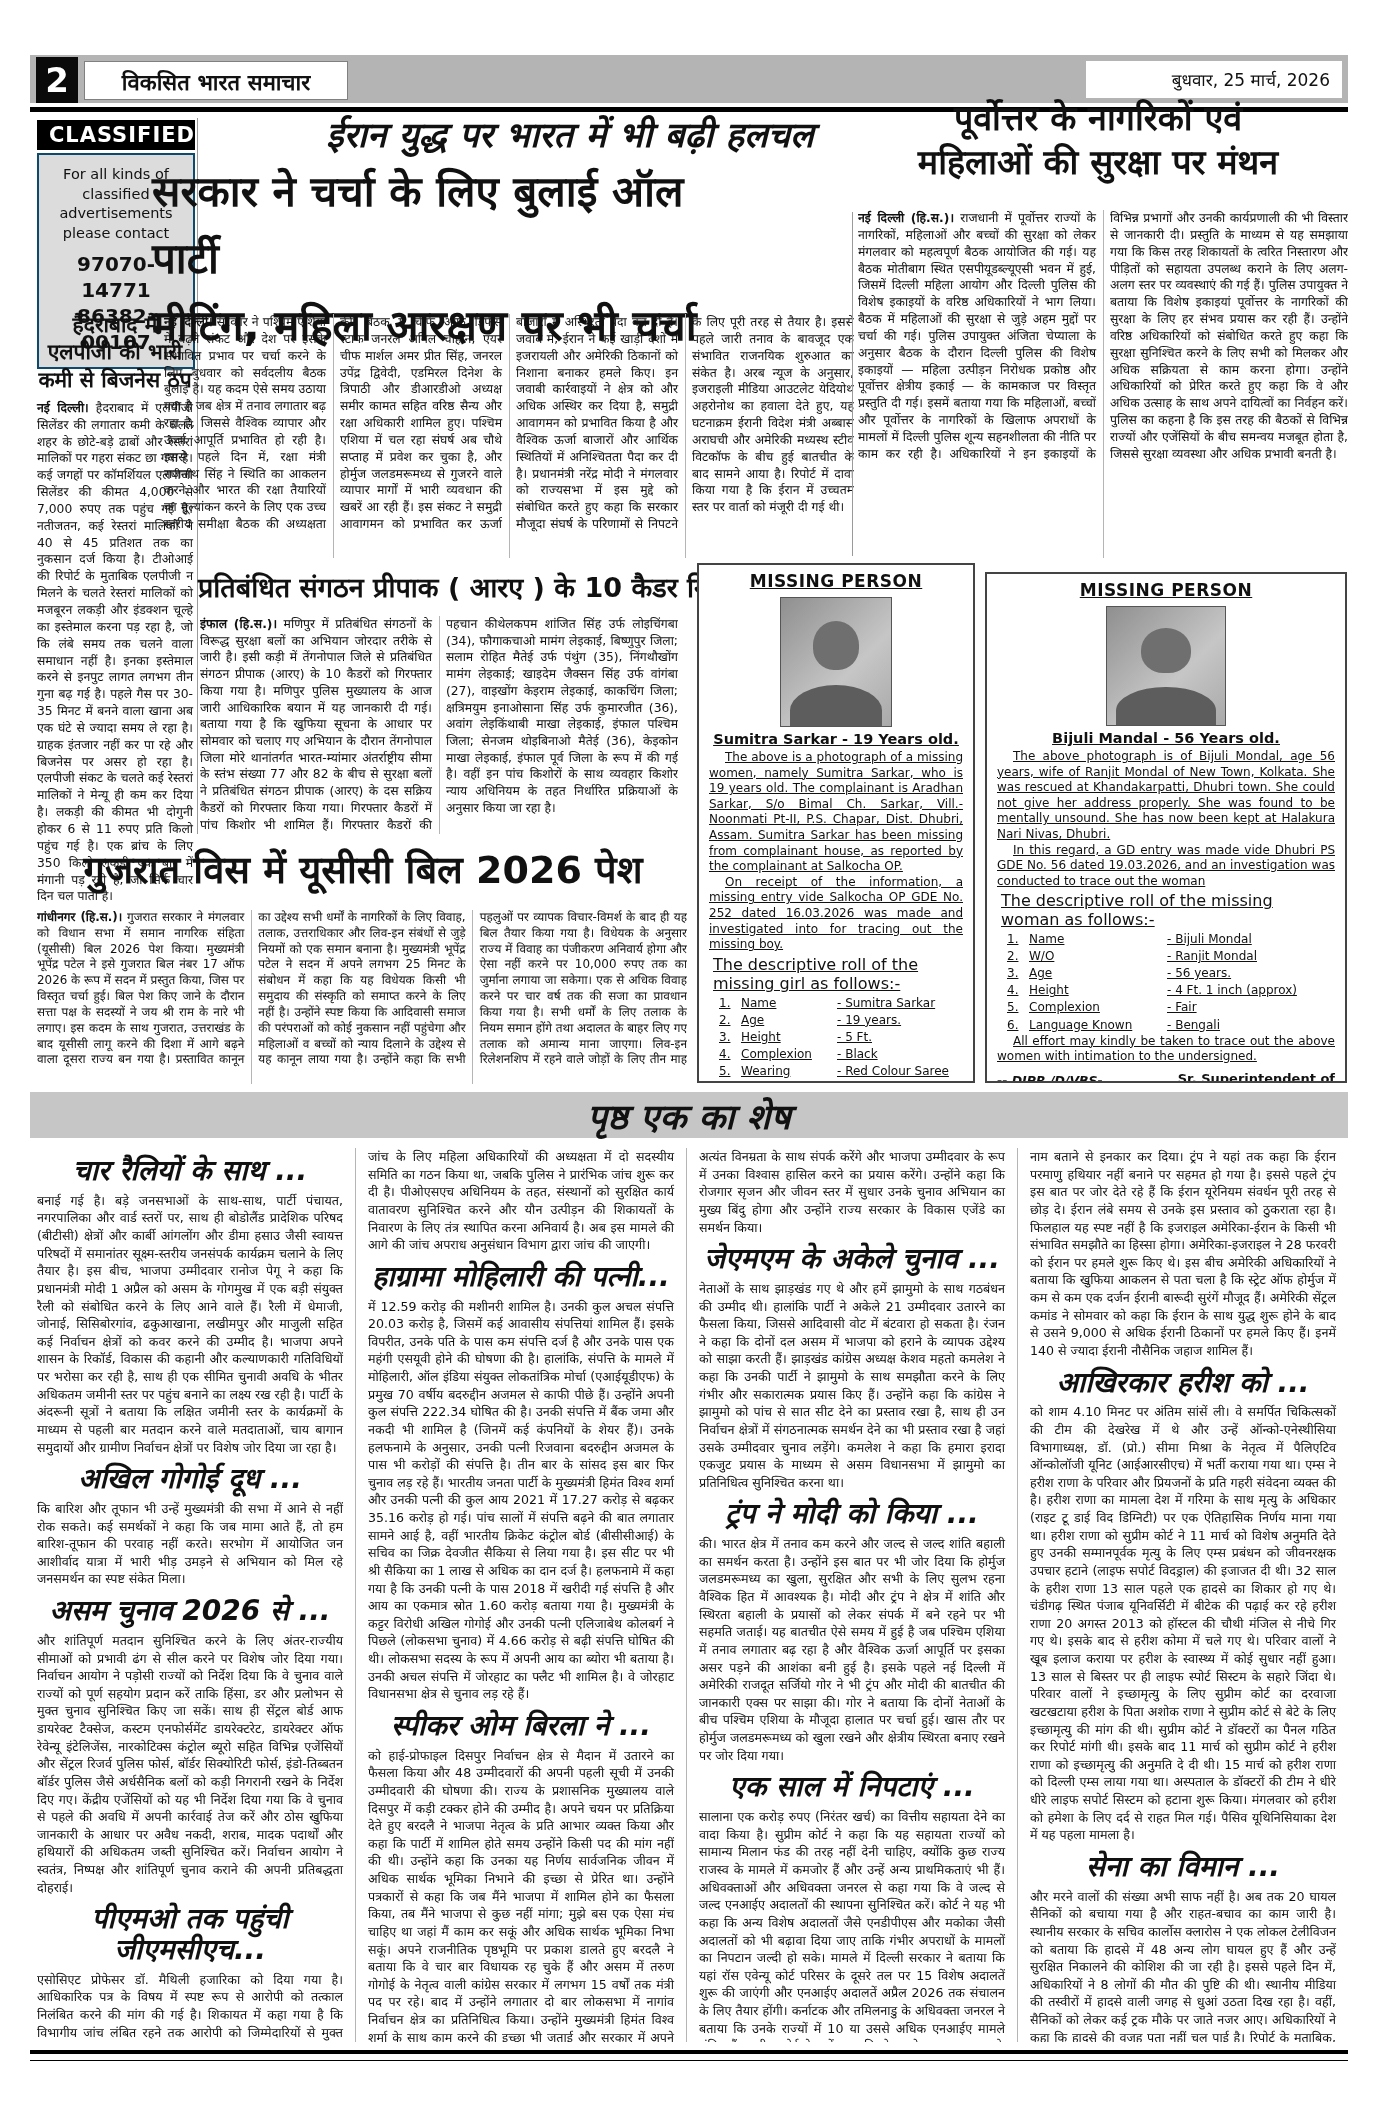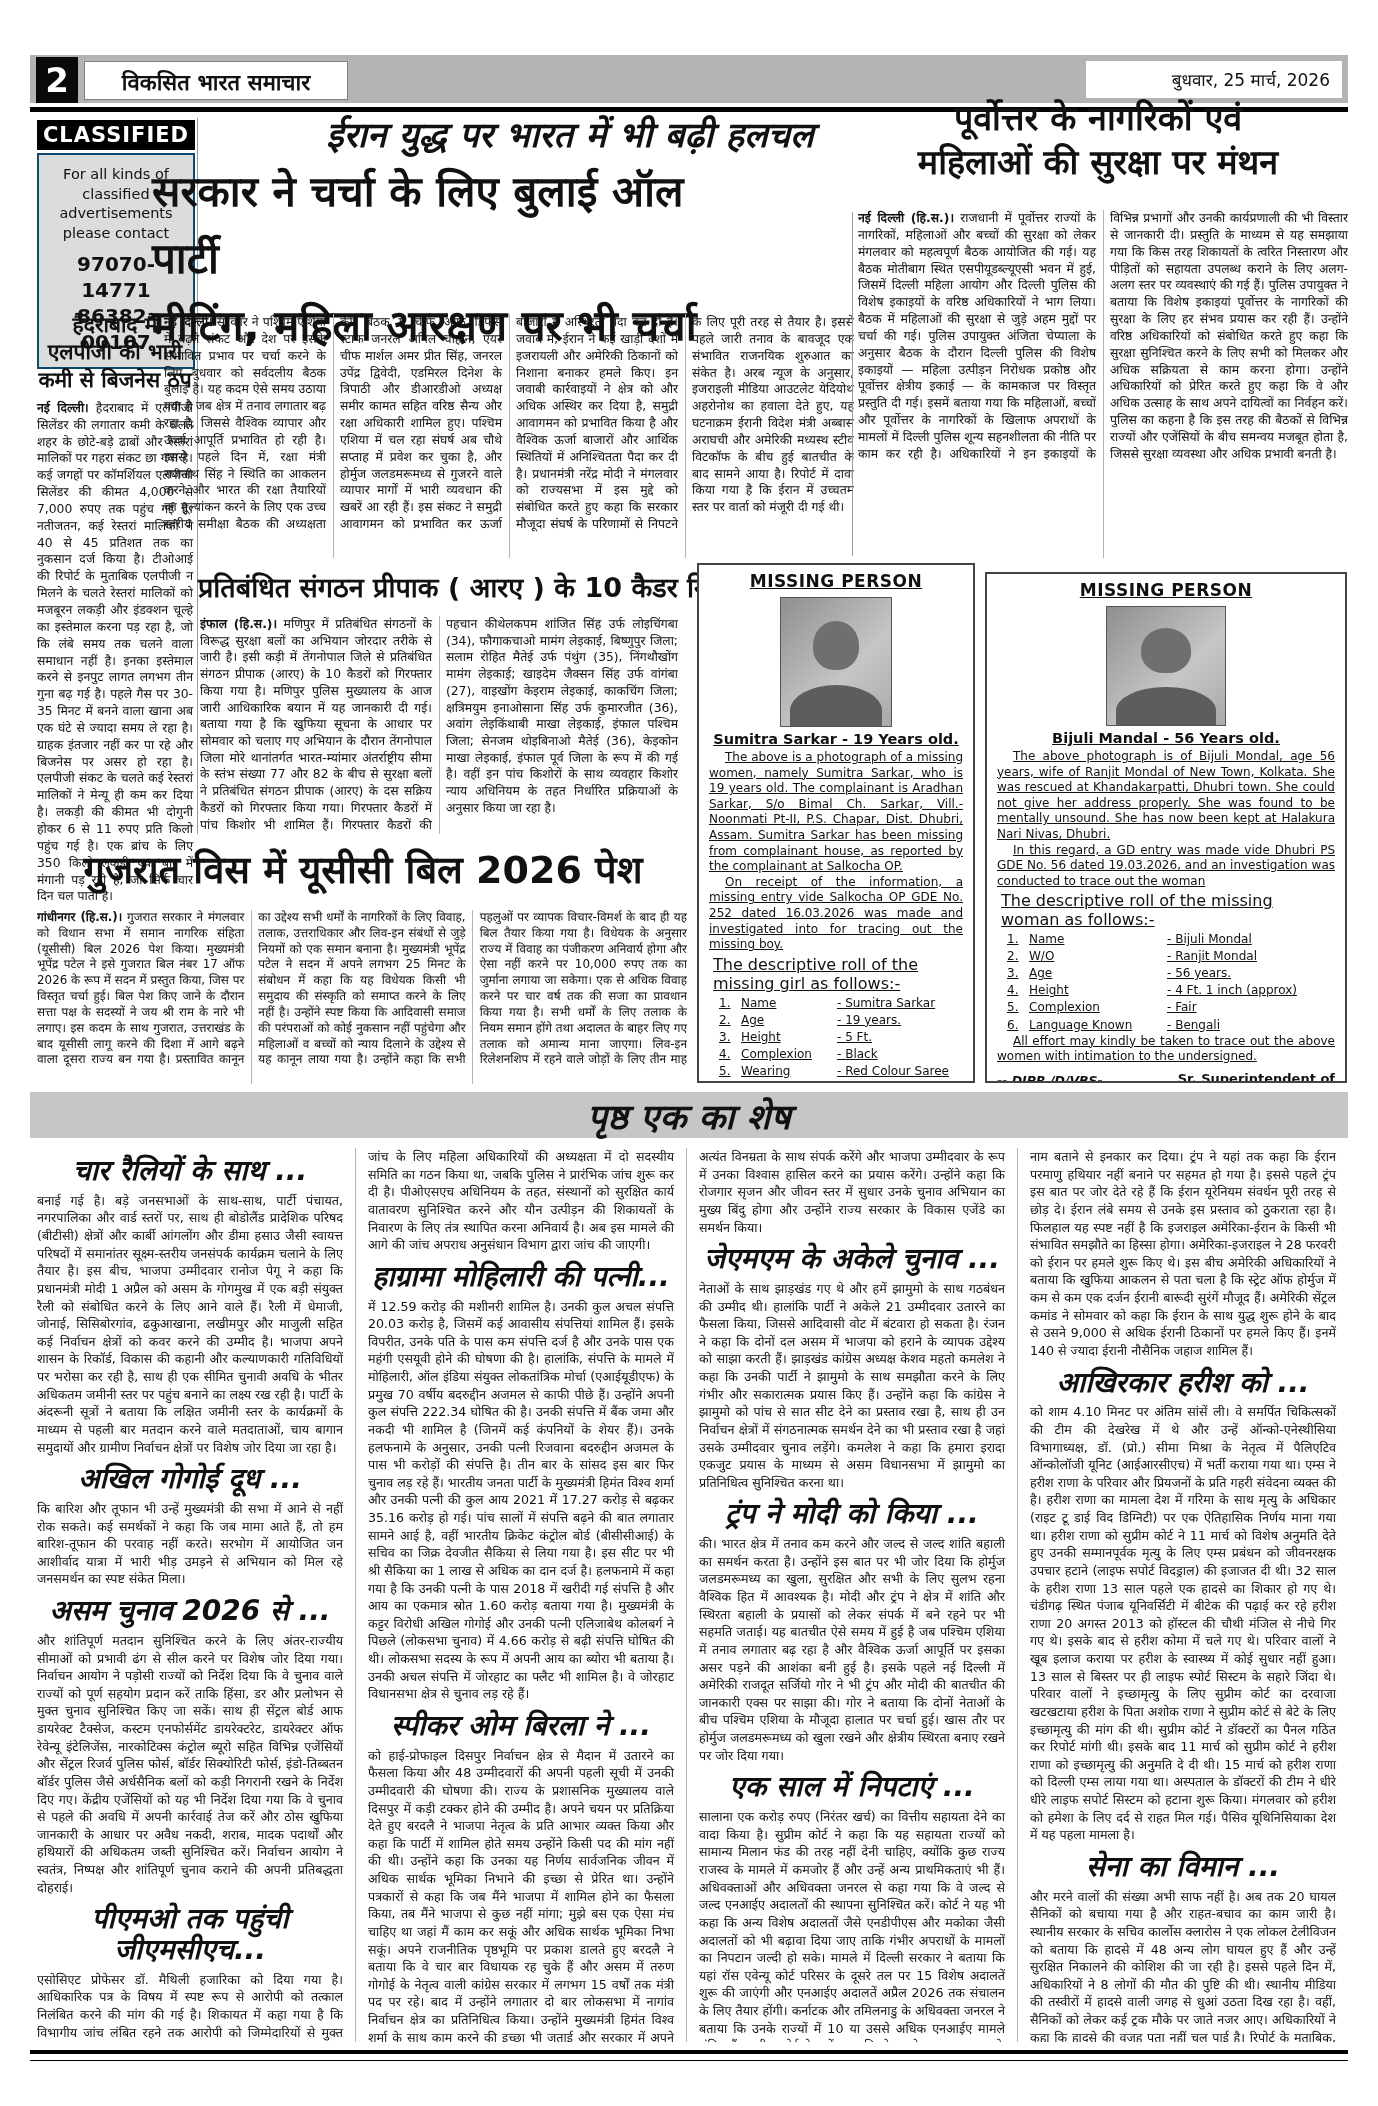--- a/index.html
+++ b/index.html
@@ -6,21 +6,21 @@
   #page{position:relative;width:1378px;height:2106px;background:#ffffff;font-family:"DejaVu Sans",sans-serif;color:#111;overflow:hidden;margin:0 auto;}
   .abs{position:absolute;}
   
   .band{left:30px;top:55px;width:1318px;height:48px;background:#b4b4b4;}
   .pagenum{left:36px;top:57px;width:42px;height:46px;background:#0a0a0a;color:#fff;font-size:34px;font-weight:bold;display:flex;align-items:center;justify-content:center;}
   .masthead{left:84px;top:61px;width:262px;height:37px;background:#fff;border:1px solid #808080;display:flex;align-items:center;justify-content:center;font-size:22px;font-weight:bold;}
   .datebox{left:1086px;top:61px;width:256px;height:37px;background:#fff;display:flex;align-items:center;justify-content:flex-end;padding-right:12px;box-sizing:border-box;font-size:17px;font-weight:normal;}
   .toprule{left:30px;top:107px;width:1318px;height:5px;background:#000;}
   
   .classified{left:37px;top:120px;width:158px;}
-  .cl-head{background:#000;color:#fff;font-weight:bold;font-size:21px;text-align:center;padding:3px 0;letter-spacing:1px;}
+  .cl-head{background:#000;color:#fff;font-weight:bold;font-size:21px;text-align:right;padding:3px 0;letter-spacing:1px;}
   .cl-body{background:#dcdcdc;border:2px solid #0c4a6e;margin-top:3px;text-align:center;font-size:14.5px;line-height:1.35;padding:10px 4px 12px;}
   .cl-phone{font-size:20px;font-weight:bold;margin-top:8px;line-height:1.3;text-align:center;}
   
   .lpg{left:37px;top:312px;width:156px;}
   .lpg h2{margin:0 0 6px;font-size:21px;line-height:1.3;text-align:center;font-weight:800;}
   .body-txt{font-size:12.3px;line-height:1.37;text-align:justify;}
   .dl{font-weight:bold;}
   
   .iran-kicker{left:240px;top:110px;width:660px;text-align:center;font-size:35px;font-weight:bold;font-style:italic;}
   .iran-headline{left:152px;top:158px;width:566px;font-size:42px;font-weight:800;line-height:1.6;}

